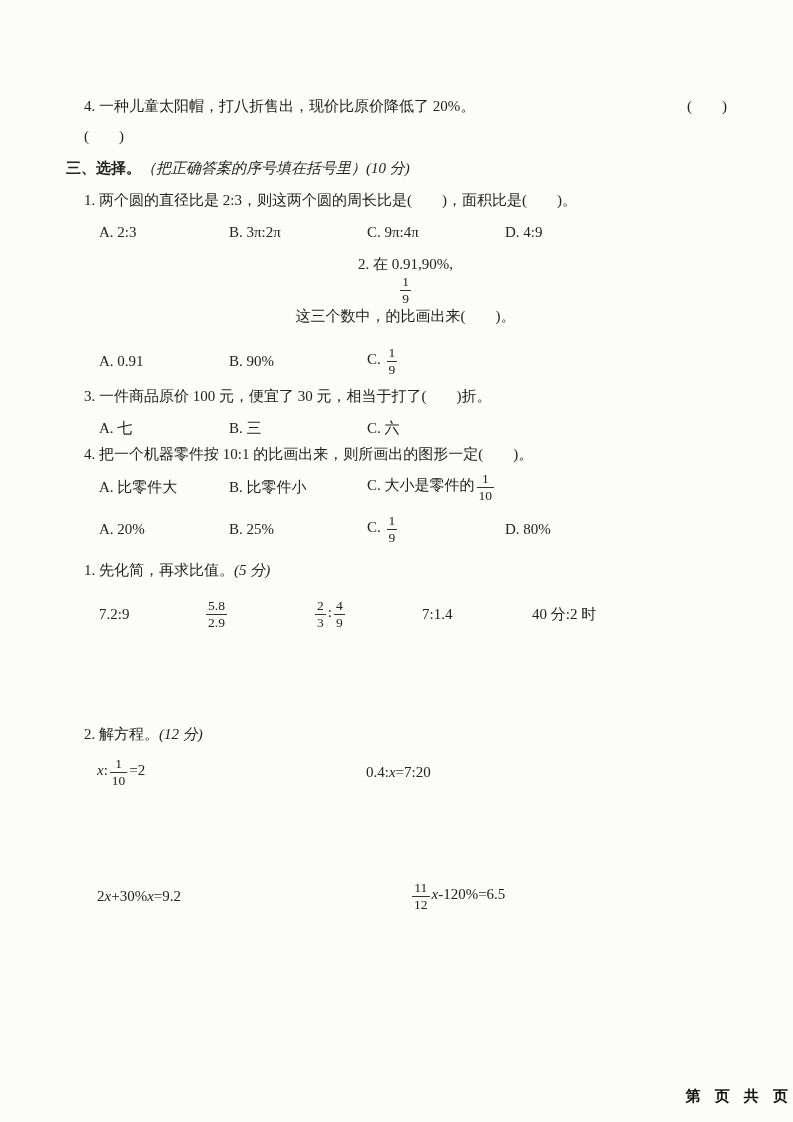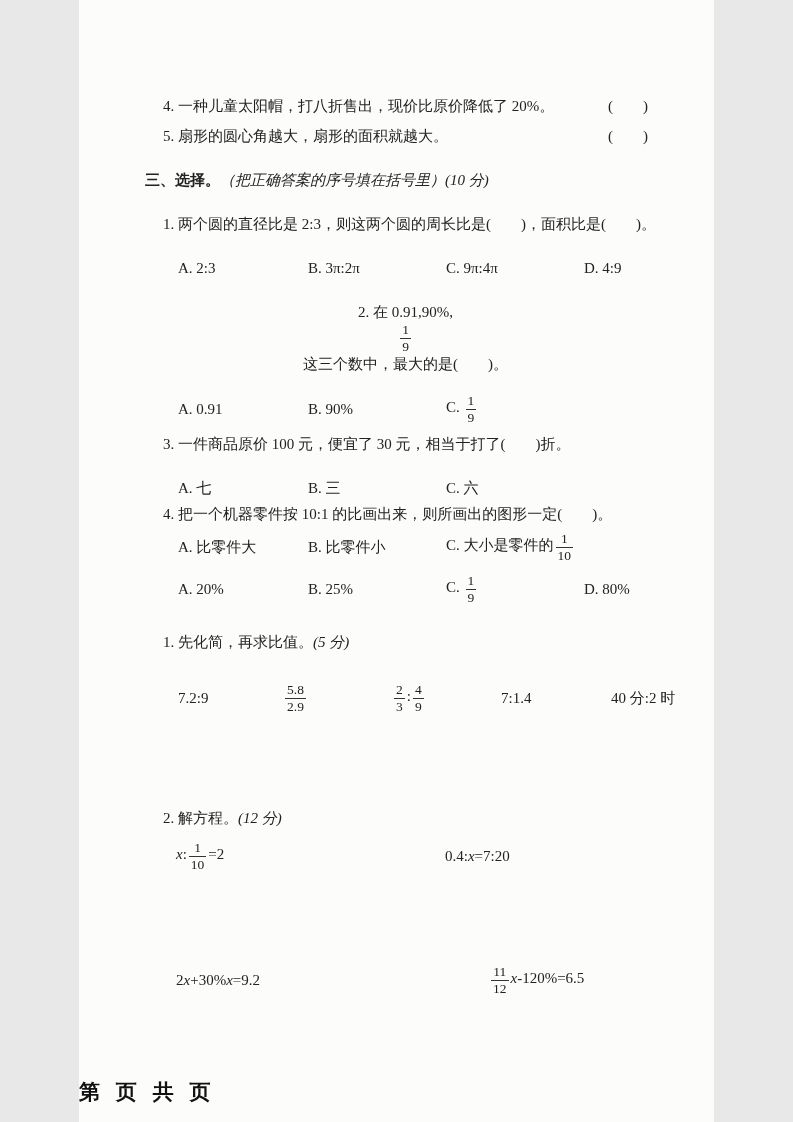--- a/index.html
+++ b/index.html
@@ -1,19 +1,19 @@
 <!DOCTYPE html>
 <html><head>
 <meta charset="utf-8">
 <style>
   html,body{margin:0;padding:0;}
   body{background:#e8e8e8;}
   .page{
     position:relative;
-    width:635px;height:1122px;
+    width:793px;height:1122px;
     margin:0 auto;
     background:#fcfcfb;
     color:#222;
     font-family:"Liberation Serif", serif;
     font-size:15px;
     overflow:hidden;
   }
   .content{padding:96px 66px 0 66px;}
   
   .jrow{display:flex;justify-content:space-between;margin-left:18px;line-height:20px;white-space:nowrap;}
@@ -31,42 +31,41 @@
   
   .exprs{display:grid;grid-template-columns:105px 109px 109px 110px 1fr;margin-left:33px;align-items:center;min-height:44px;white-space:nowrap;}
   
   .eqrow{display:grid;grid-template-columns:269px 1fr;margin-left:31px;align-items:center;min-height:44px;white-space:nowrap;}
   
   .frac{display:inline-flex;flex-direction:column;align-items:center;vertical-align:middle;font-size:13.5px;line-height:1.15;margin:0 2px;text-align:center;}
   .frac .den{border-top:1px solid #333;padding:0 2px;}
   .frac .num{padding:0 2px;}
   .vx{font-style:italic;font-family:"Liberation Serif",serif;}
   
-  .mt8{margin-top:24px;}  .mt10{margin-top:10px;} .mt6{margin-top:6px;}
+  .mt8{margin-top:12px;}  .mt10{margin-top:10px;} .mt6{margin-top:6px;}
   .mt12{margin-top:12px;} .mt0{margin-top:16px;} .mt4{margin-top:4px;}
   .mt104{margin-top:88px;} .mt80{margin-top:80px;gap:44px;}
   .q2row{min-height:38px;display:flex;align-items:center;flex-direction:column;}
   .footer{
     position:absolute;left:0;bottom:16px;width:100%;
-    text-align:left;font-weight:700;letter-spacing:5px;
-    font-family:"Liberation Sans",sans-serif;font-size:21px;color:#111;
+    text-align:right;font-weight:700;letter-spacing:5px;
+    font-family:"Liberation Sans",sans-serif;font-size:15px;color:#111;
   }
 </style>
 </head>
 <body>
 
 <div class="page">
   <div class="content">
 
     <div class="jrow">
       <span>4. 一种儿童太阳帽，打八折售出，现价比原价降低了 20%。</span>
       <span class="bracket">(　　)</span>
     </div>
     <div class="jrow mt10">
-      <span>5. 扇形的圆心角越大，扇形的面积就越大。</span>
       <span class="bracket">(　　)</span>
     </div>
 
     <div class="sec mt8">
       <span class="sec-title">三、选择。</span><span class="sec-hint">（把正确答案的序号填在括号里）</span><span class="sec-score">(10 分)</span>
     </div>
 
     <div class="stem mt8">1. 两个圆的直径比是 2:3，则这两个圆的周长比是(　　)，面积比是(　　)。</div>
     <div class="opts mt8">
       <span>A. 2:3</span>
@@ -74,21 +73,21 @@
       <span>C. 9π:4π</span>
       <span>D. 4:9</span>
     </div>
 
     <div class="stem mt8 q2row">
       <span>2. 在 0.91,90%,</span>
         <span class="frac">
           <span class="num">1</span>
           <span class="den">9</span>
         </span>
-        <span>这三个数中，最大的是(　　)。</span>
+        <span>这三个数中，的比画出来(　　)。</span>
     </div>
     <div class="opts tall mt0">
       <span>A. 0.91</span>
       <span>B. 90%</span>
       <span><span>C. </span><span class="frac">
             <span class="num">1</span>
             <span class="den">9</span>
           </span></span>
       <span></span>
     </div>

